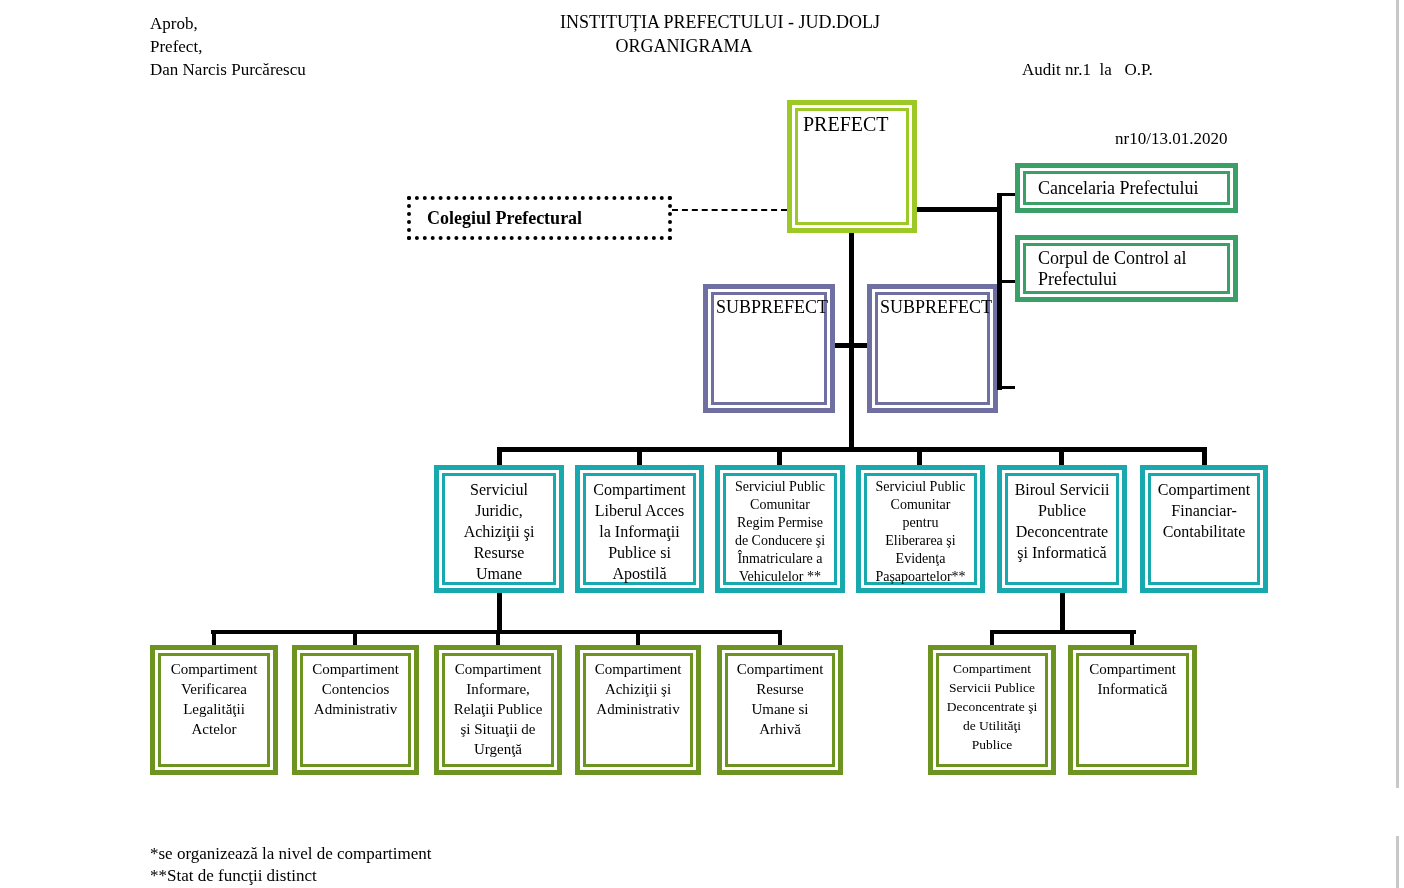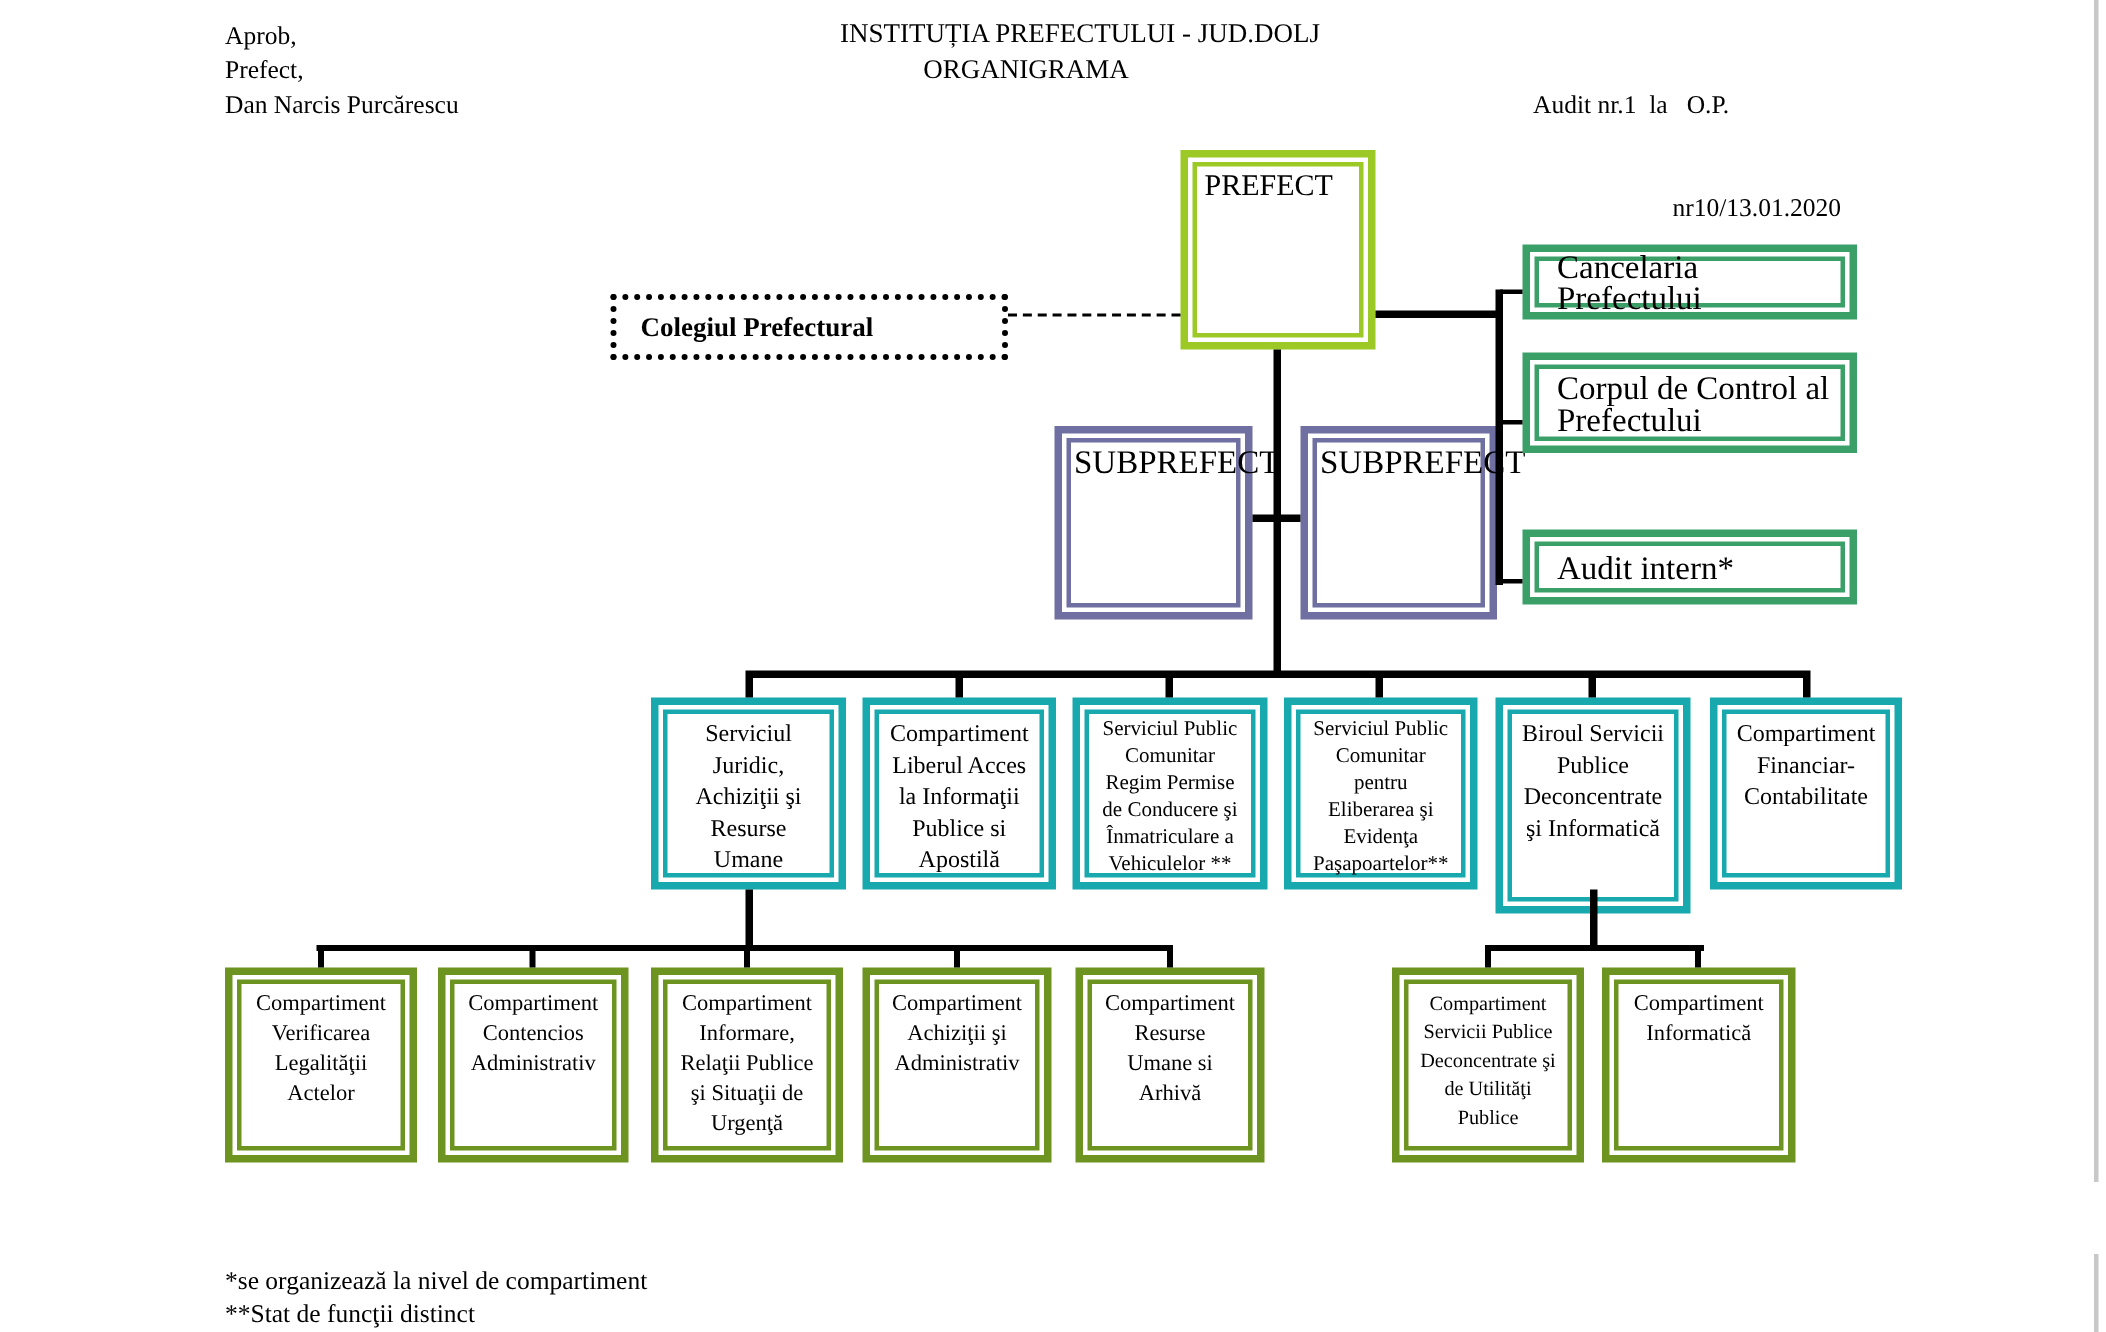--- a/index.html
+++ b/index.html
@@ -17,21 +17,21 @@
   .tl{padding:2px 5px;}
   .tc{text-align:center;padding-top:3px;}
   .vc{display:flex;align-items:center;padding-left:12px;white-space:pre-line;}
   .line{position:absolute;background:var(--conn);}
   .dash{position:absolute;border-top:2px dashed #000;}
   .dotbox{position:absolute;box-sizing:border-box;border:4px dotted #000;background:#fff;
           display:flex;align-items:center;padding-left:16px;font-weight:bold;font-size:18px;}
   .hdr{position:absolute;white-space:pre-line;font-size:17px;line-height:23px;}
   .ttl{position:absolute;text-align:center;font-size:18px;line-height:24px;}
   .edge{position:absolute;background:var(--edge);}
-  .fs21{font-size:20px;} .fs17{font-size:22px;line-height:21px;}
+  .fs21{font-size:20px;} .fs17{font-size:18px;line-height:21px;}
   .fs16{font-size:16px;line-height:21px;} .fs14{font-size:14px;line-height:18px;padding-top:2px;}
   .fs15{font-size:15px;line-height:20px;} .fs135{font-size:13.5px;line-height:19px;}
 </style>
 </head>
 <body>
 
 <div class="page">
 
   <div class="hdr" style="left:150px;top:12px;">Aprob,
 Prefect,
@@ -49,21 +49,20 @@
 
   <div class="dotbox" style="left:407px;top:196px;width:265px;height:44px;">Colegiul Prefectural</div>
   <div class="dash" style="left:672px;top:209px;width:115px;"></div>
 
   <div class="node purple-b tl fs17" style="left:711px;top:292px;width:116px;height:113px;padding:2px 2px;">SUBPREFECT</div>
   <div class="node purple-b tl fs17" style="left:875px;top:292px;width:115px;height:113px;padding:2px 2px;">SUBPREFECT</div>
 
   <div class="node green-b vc fs17" style="left:1023px;top:171px;width:207px;height:34px;">Cancelaria Prefectului</div>
   <div class="node green-b vc fs17" style="left:1023px;top:243px;width:207px;height:51px;">Corpul de Control al
 Prefectului</div>
-  <div class="node green-b vc fs17" style="left:1023px;top:361px;width:207px;height:34px;">Audit intern*</div>
 
   <div class="node teal-b tc fs16" style="left:442px;top:473px;width:114px;height:112px;">Serviciul
 Juridic,
 Achiziţii şi
 Resurse
 Umane</div>
   <div class="node teal-b tc fs16" style="left:583px;top:473px;width:113px;height:112px;">Compartiment
 Liberul Acces
 la Informaţii
 Publice si
@@ -73,21 +72,21 @@
 Regim Permise
 de Conducere şi
 Înmatriculare a
 Vehiculelor **</div>
   <div class="node teal-b tc fs14" style="left:864px;top:473px;width:113px;height:112px;">Serviciul Public
 Comunitar
 pentru
 Eliberarea şi
 Evidenţa
 Paşapoartelor**</div>
-  <div class="node teal-b tc fs16" style="left:1005px;top:473px;width:114px;height:128px;">Biroul Servicii
+  <div class="node teal-b tc fs16" style="left:1005px;top:473px;width:114px;height:112px;">Biroul Servicii
 Publice
 Deconcentrate
 şi Informatică</div>
   <div class="node teal-b tc fs16" style="left:1148px;top:473px;width:112px;height:112px;">Compartiment
 Financiar-
 Contabilitate</div>
 
   <div class="node olive-b tc fs15" style="left:158px;top:653px;width:112px;height:114px;">Compartiment
 Verificarea
 Legalităţii

